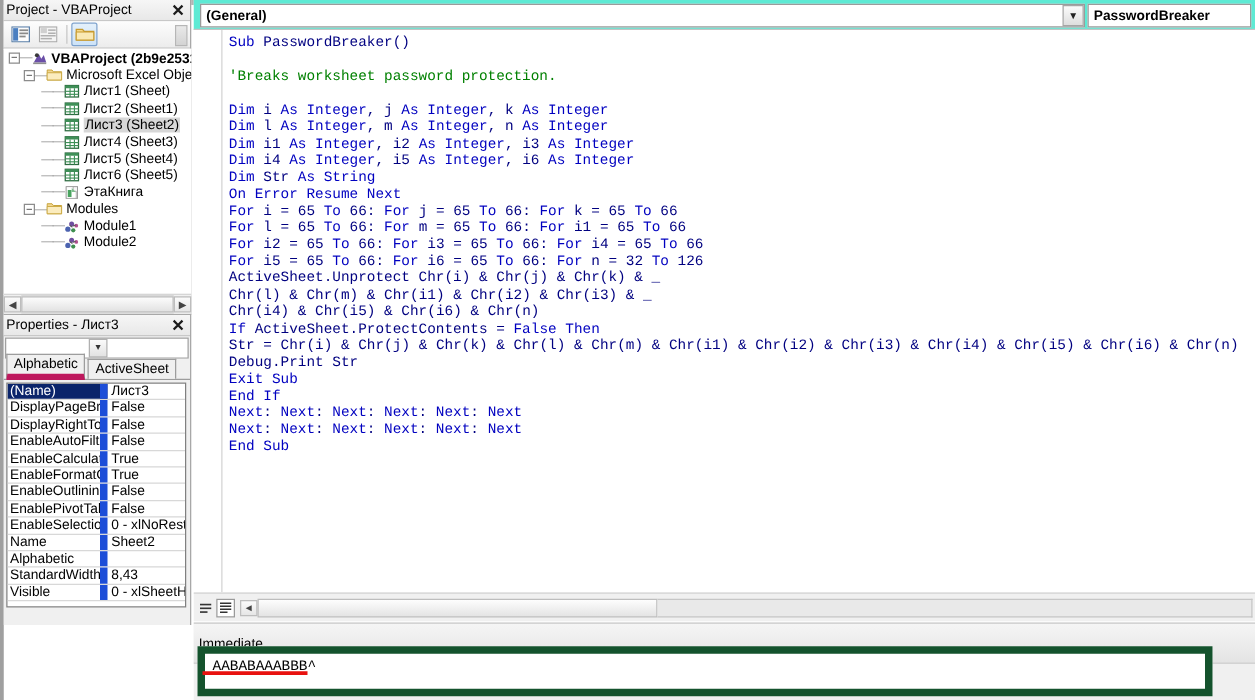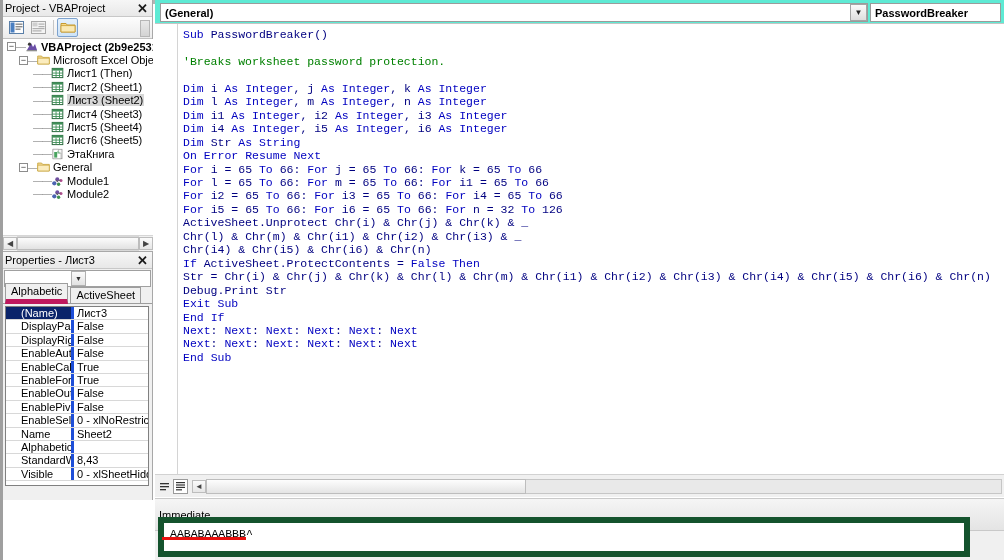--- a/index.html
+++ b/index.html
@@ -236,23 +236,23 @@
     overflow: hidden;
   }
   .prow {
     display: flex;
     height: 13.4px;
     font-size: 11px;
     border-bottom: 1px solid #d8d8d8;
     box-sizing: border-box;
   }
   .prow .pk {
-    width: 68px;
-    border-right: 3px solid #1d4ed8;
-    padding-left: 15px;
+    width: 80px;
+    border-right: 6px solid #1d4ed8;
+    padding-left: 2px;
     overflow: hidden;
     white-space: nowrap;
     box-sizing: border-box;
   }
   .prow .pv {
     flex: 1;
     padding-left: 3px;
     overflow: hidden;
     white-space: nowrap;
   }
@@ -492,21 +492,21 @@
           <span style="display: inline-block; flex: 0 0 auto; width: 30px;"></span>
           <span class="dashes">——</span>
           <svg width="13" height="12" viewBox="0 0 13 12" class="ico">
             <rect x="1.2" y="1.4" width="10.6" height="9.2" fill="#ffffff" stroke="#2c6a3f" stroke-width="1"></rect>
             <rect x="1.2" y="1.4" width="10.6" height="2.2" fill="#3e8f57"></rect>
             <rect x="4.6" y="3.6" width="0.9" height="7" fill="#3e8f57"></rect>
             <rect x="8.1" y="3.6" width="0.9" height="7" fill="#3e8f57"></rect>
             <rect x="1.2" y="5.6" width="10.6" height="0.9" fill="#3e8f57"></rect>
             <rect x="1.2" y="8" width="10.6" height="0.9" fill="#3e8f57"></rect>
           </svg>
-          <span class="tx">Лист1 (Then)</span>
+          <span class="tx">Лист1 (Sheet)</span>
         </div>
         <div class="trow">
           <span style="display: inline-block; flex: 0 0 auto; width: 30px;"></span>
           <span class="dashes">——</span>
           <svg width="13" height="12" viewBox="0 0 13 12" class="ico">
             <rect x="1.2" y="1.4" width="10.6" height="9.2" fill="#ffffff" stroke="#2c6a3f" stroke-width="1"></rect>
             <rect x="1.2" y="1.4" width="10.6" height="2.2" fill="#3e8f57"></rect>
             <rect x="4.6" y="3.6" width="0.9" height="7" fill="#3e8f57"></rect>
             <rect x="8.1" y="3.6" width="0.9" height="7" fill="#3e8f57"></rect>
             <rect x="1.2" y="5.6" width="10.6" height="0.9" fill="#3e8f57"></rect>
@@ -578,21 +578,21 @@
           <span class="tx">ЭтаКнига</span>
         </div>
         <div class="trow">
           <span style="display: inline-block; flex: 0 0 auto; width: 16px;"></span>
           <span class="twist">−</span>
           <span class="dashes">—</span>
           <svg width="13" height="12" viewBox="0 0 13 12" class="ico">
             <path d="M0.7 2 L4.6 2 L5.7 3.4 L12.3 3.4 L12.3 10 L0.7 10 Z" fill="#f2d792" stroke="#c7a33a" stroke-width="0.8"></path>
             <path d="M0.7 4.2 L12.3 4.2 L12.3 10 L0.7 10 Z" fill="#fbecbe" stroke="#c7a33a" stroke-width="0.7"></path>
           </svg>
-          <span class="tx">General</span>
+          <span class="tx">Modules</span>
         </div>
         <div class="trow">
           <span style="display: inline-block; flex: 0 0 auto; width: 30px;"></span>
           <span class="dashes">——</span>
           <svg width="13" height="12" viewBox="0 0 13 12" class="ico">
             <circle cx="3.3" cy="8.3" r="2.1" fill="#4c63b0"></circle>
             <circle cx="7.6" cy="9.2" r="1.7" fill="#3f8f4f"></circle>
             <circle cx="6.3" cy="4.2" r="2" fill="#6f4fa0"></circle>
             <circle cx="10" cy="5.5" r="1.5" fill="#b04f8f"></circle>
             <rect x="4.6" y="5.6" width="2.6" height="0.9" fill="#555" transform="rotate(35 5.9 6)"></rect>

